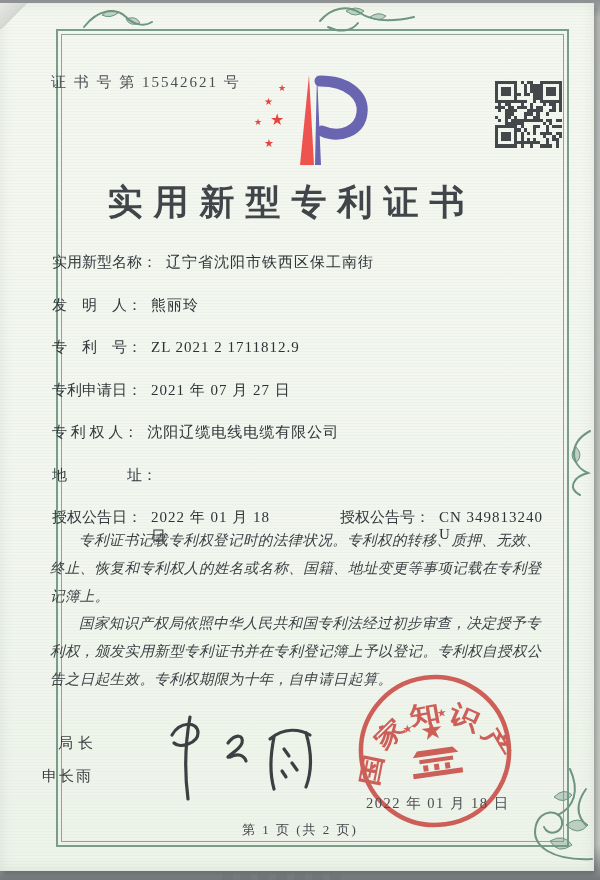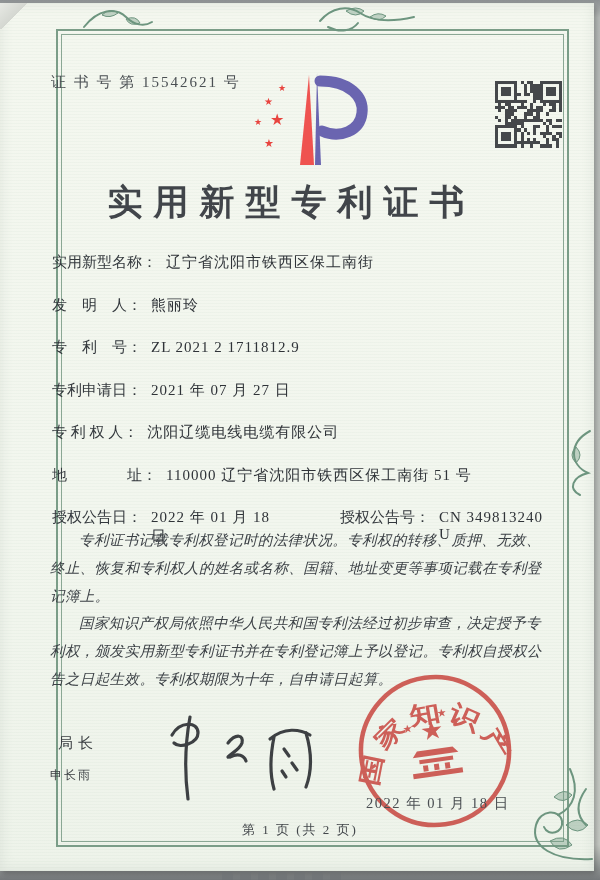--- a/index.html
+++ b/index.html
@@ -32,21 +32,21 @@
   .frow{display:flex;align-items:baseline;margin-bottom:23.5px;font-size:15px;color:#2f3338;}
   .flabel{white-space:pre;color:#33383d;}
   .fcolon{margin-right:9px;color:#33383d;}
   .fvalue{letter-spacing:1px;}
   .frow-double{display:flex;}
   .pair2{margin-left:54px;display:flex;align-items:baseline;justify-content:space-between;}
   .paras{position:absolute;left:50px;top:524px;width:502px;font-size:14.5px;line-height:1.92;
     color:#3c4146;font-style:italic;letter-spacing:.4px;}
   .paras p{margin:0;text-indent:2em;}
   .sig-role{position:absolute;left:58px;top:731px;font-size:15px;color:#3a3e42;letter-spacing:5px;}
-  .sig-name{position:absolute;left:50px;top:764px;font-size:12px;color:#3a3e42;letter-spacing:2px;font-family:Liberation Serif, serif;}
+  .sig-name{position:absolute;left:42px;top:764px;font-size:15px;color:#3a3e42;letter-spacing:2px;font-family:Liberation Serif, serif;}
   .sig-hand{position:absolute;left:132px;top:706px;width:212px;height:96px;}
   .seal{position:absolute;left:350px;top:660px;width:170px;height:170px;opacity:.9;mix-blend-mode:multiply;}
   .seal-date{position:absolute;left:366px;top:791px;font-size:14.5px;color:#4a4e52;letter-spacing:1.5px;z-index:3;}
   .footer-page{position:absolute;left:0;top:818px;width:600px;text-align:center;
     font-size:13px;color:#43474b;letter-spacing:2px;}
   .clip-smudge{position:absolute;left:222px;top:869px;width:160px;height:9px;overflow:hidden;
     opacity:.45;filter:blur(.4px);}
   .clip-smudge i{display:inline-block;width:11px;height:14px;background:#6d7174;margin-right:7px;
     border-radius:2px 2px 0 0;}
   .green{stroke:#6d957f;fill:none;stroke-width:2;stroke-linecap:round;}
@@ -371,21 +371,20 @@
       <span class="fvalue">2021 年 07 月 27 日</span>
     </div>
     <div class="frow">
       <span class="flabel">专 利 权 人</span>
         <span class="fcolon">：</span>
       <span class="fvalue">沈阳辽缆电线电缆有限公司</span>
     </div>
     <div class="frow">
       <span class="flabel">地　　　　址</span>
         <span class="fcolon">：</span>
-      <span class="fvalue">110000  辽宁省沈阳市铁西区保工南街 51 号</span>
     </div>
     <div class="frow frow-double">
       <span class="flabel">授权公告日</span>
         <span class="fcolon">：</span>
       <span class="fvalue">2022 年 01 月 18 日</span>
       <span class="pair2">
         <span class="flabel">授权公告号</span>
           <span class="fcolon">：</span>
         <span class="fvalue">CN 349813240 U</span>
       </span>

